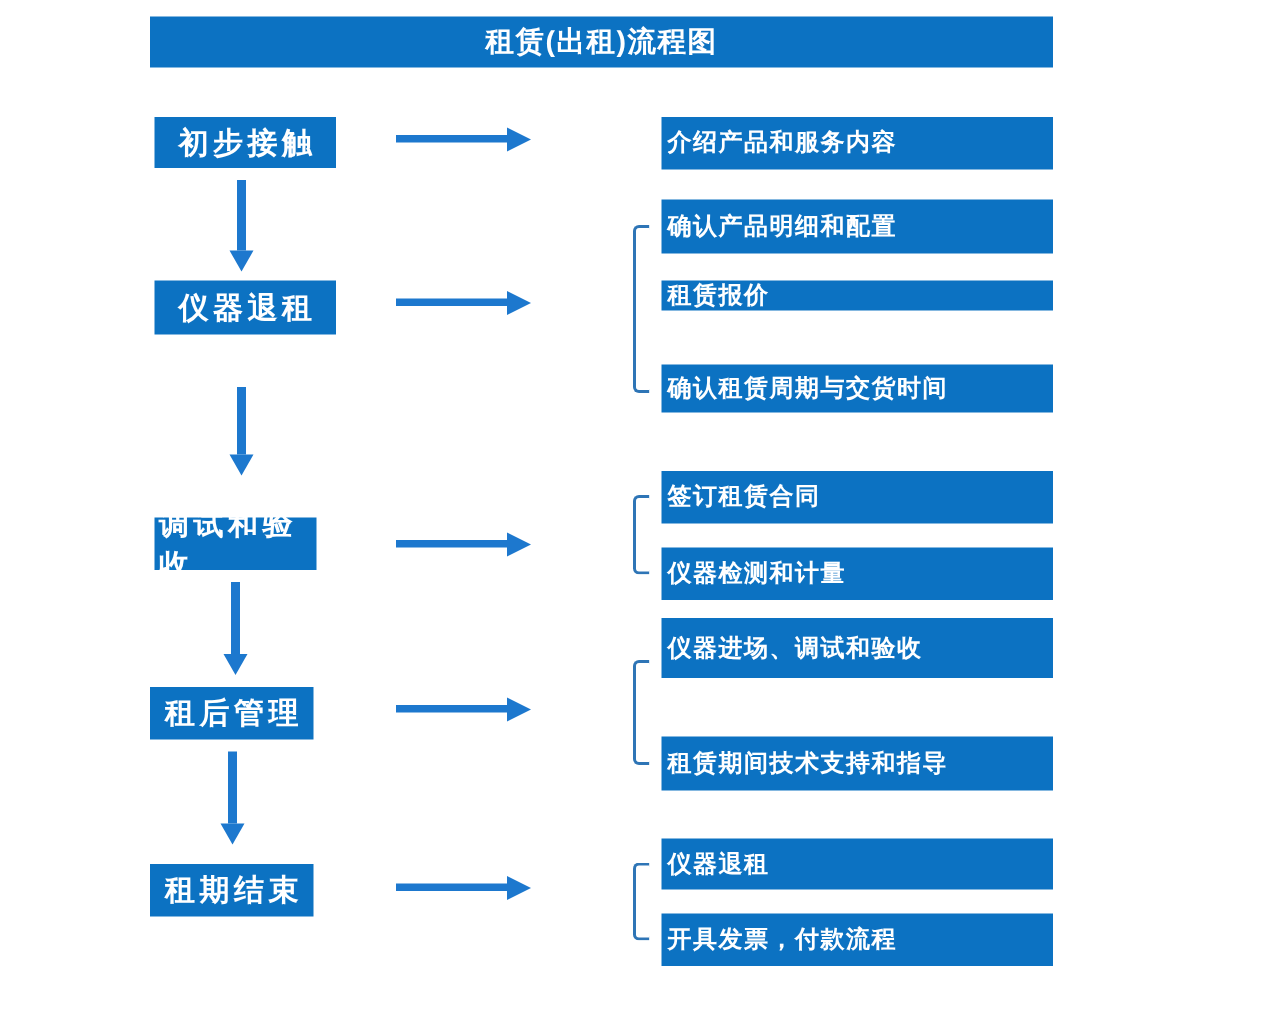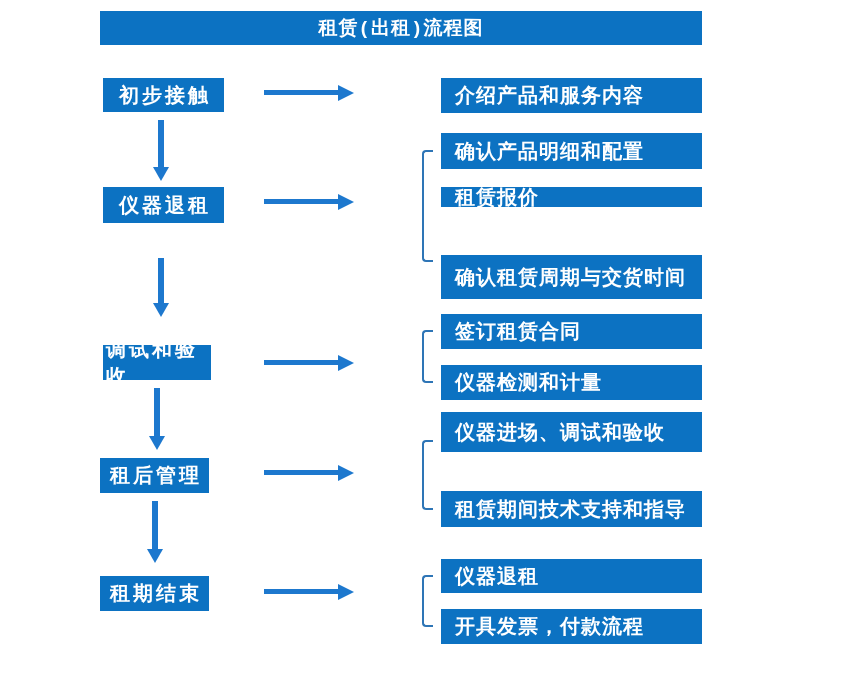--- a/index.html
+++ b/index.html
@@ -5,40 +5,40 @@
   :root{
     --box-blue:#0C72C2;
     --arrow-blue:#1D78CE;
     --bracket-blue:#2E75B6;
     --text-white:#FFFFFF;
     --bg:#FFFFFF;
   }
   html,body{margin:0;padding:0;background:var(--bg);}
   .canvas{
     position:relative;width:844px;height:688px;background:var(--bg);
-    font-family:Liberation Mono, monospace;font-weight:bold;
+    font-family:Liberation Sans, sans-serif;font-weight:bold;
     overflow:hidden;
   }
   .title-bar{
     position:absolute;left:100px;top:11px;width:602px;height:34px;
     background:var(--box-blue);color:var(--text-white);
     font-size:19px;letter-spacing:1px;
     display:flex;align-items:center;justify-content:center;
   }
   .step{
     position:absolute;background:var(--box-blue);color:var(--text-white);
     font-size:20px;letter-spacing:3px;
     display:flex;align-items:center;justify-content:center;
     box-sizing:border-box;padding-left:3px;
   }
   .detail{
     position:absolute;left:441px;width:261px;
     background:var(--box-blue);color:var(--text-white);
-    font-size:20px;letter-spacing:1px;
-    display:flex;align-items:center;padding-left:14px;
+    font-size:16px;letter-spacing:1px;
+    display:flex;align-items:center;padding-left:4px;
     box-sizing:border-box;white-space:nowrap;
   }
   .h-arrow{
     position:absolute;left:264px;width:74px;height:5px;background:var(--arrow-blue);
   }
   .h-arrow::after{
     content:"";position:absolute;left:74px;top:-5.5px;width:0;height:0;
     border-left:16px solid var(--arrow-blue);
     border-top:8px solid transparent;border-bottom:8px solid transparent;
   }
@@ -66,21 +66,21 @@
   <div class="step" style="left:103px;top:78px;width:121px;height:34px">初步接触</div>
   <div class="step" style="left:103px;top:187px;width:121px;height:36px">仪器退租</div>
   <div class="step" style="left:103px;top:345px;width:108px;height:35px">调试和验收</div>
   <div class="step" style="left:100px;top:458px;width:109px;height:35px">租后管理</div>
   <div class="step" style="left:100px;top:576px;width:109px;height:35px">租期结束</div>
 
   <div class="detail" style="top:78px;height:35px">介绍产品和服务内容</div>
 
   <div class="detail" style="top:133px;height:36px">确认产品明细和配置</div>
   <div class="detail" style="top:187px;height:20px">租赁报价</div>
-  <div class="detail" style="top:255px;height:44px">确认租赁周期与交货时间</div>
+  <div class="detail" style="top:243px;height:32px">确认租赁周期与交货时间</div>
 
   <div class="detail" style="top:314px;height:35px">签订租赁合同</div>
   <div class="detail" style="top:365px;height:35px">仪器检测和计量</div>
 
   <div class="detail" style="top:412px;height:40px">仪器进场、调试和验收</div>
   <div class="detail" style="top:491px;height:36px">租赁期间技术支持和指导</div>
 
   <div class="detail" style="top:559px;height:34px">仪器退租</div>
   <div class="detail" style="top:609px;height:35px">开具发票，付款流程</div>
 

